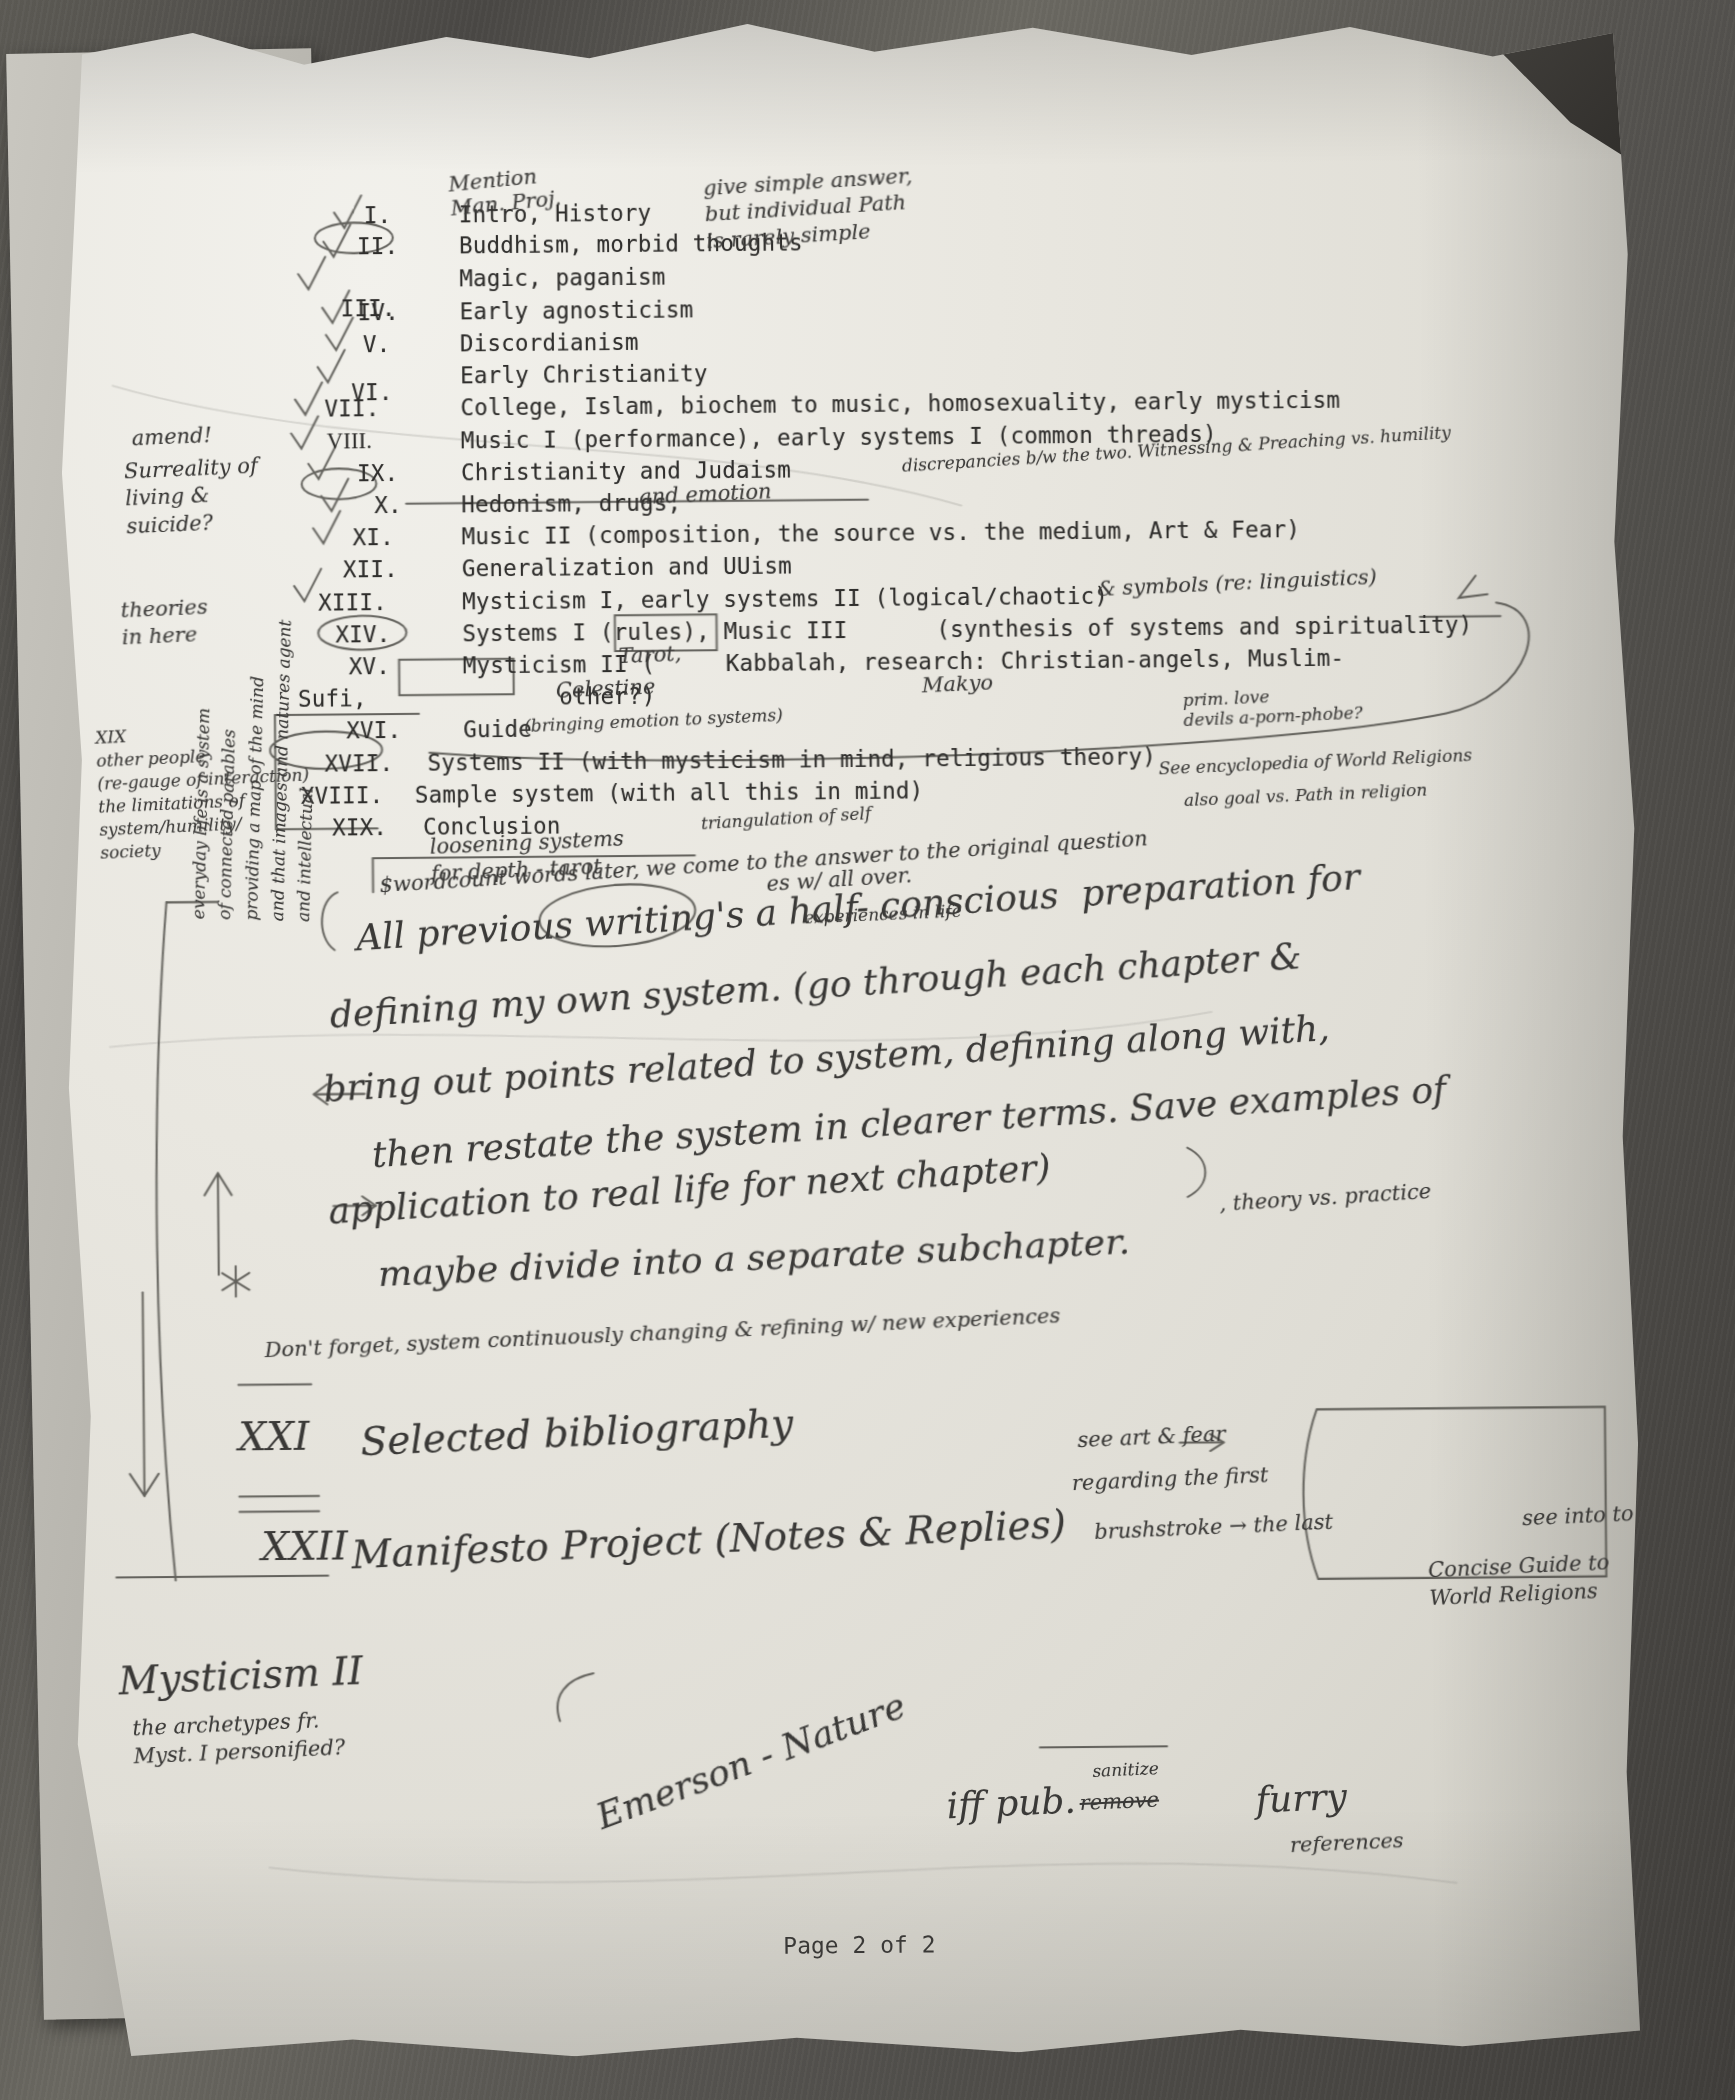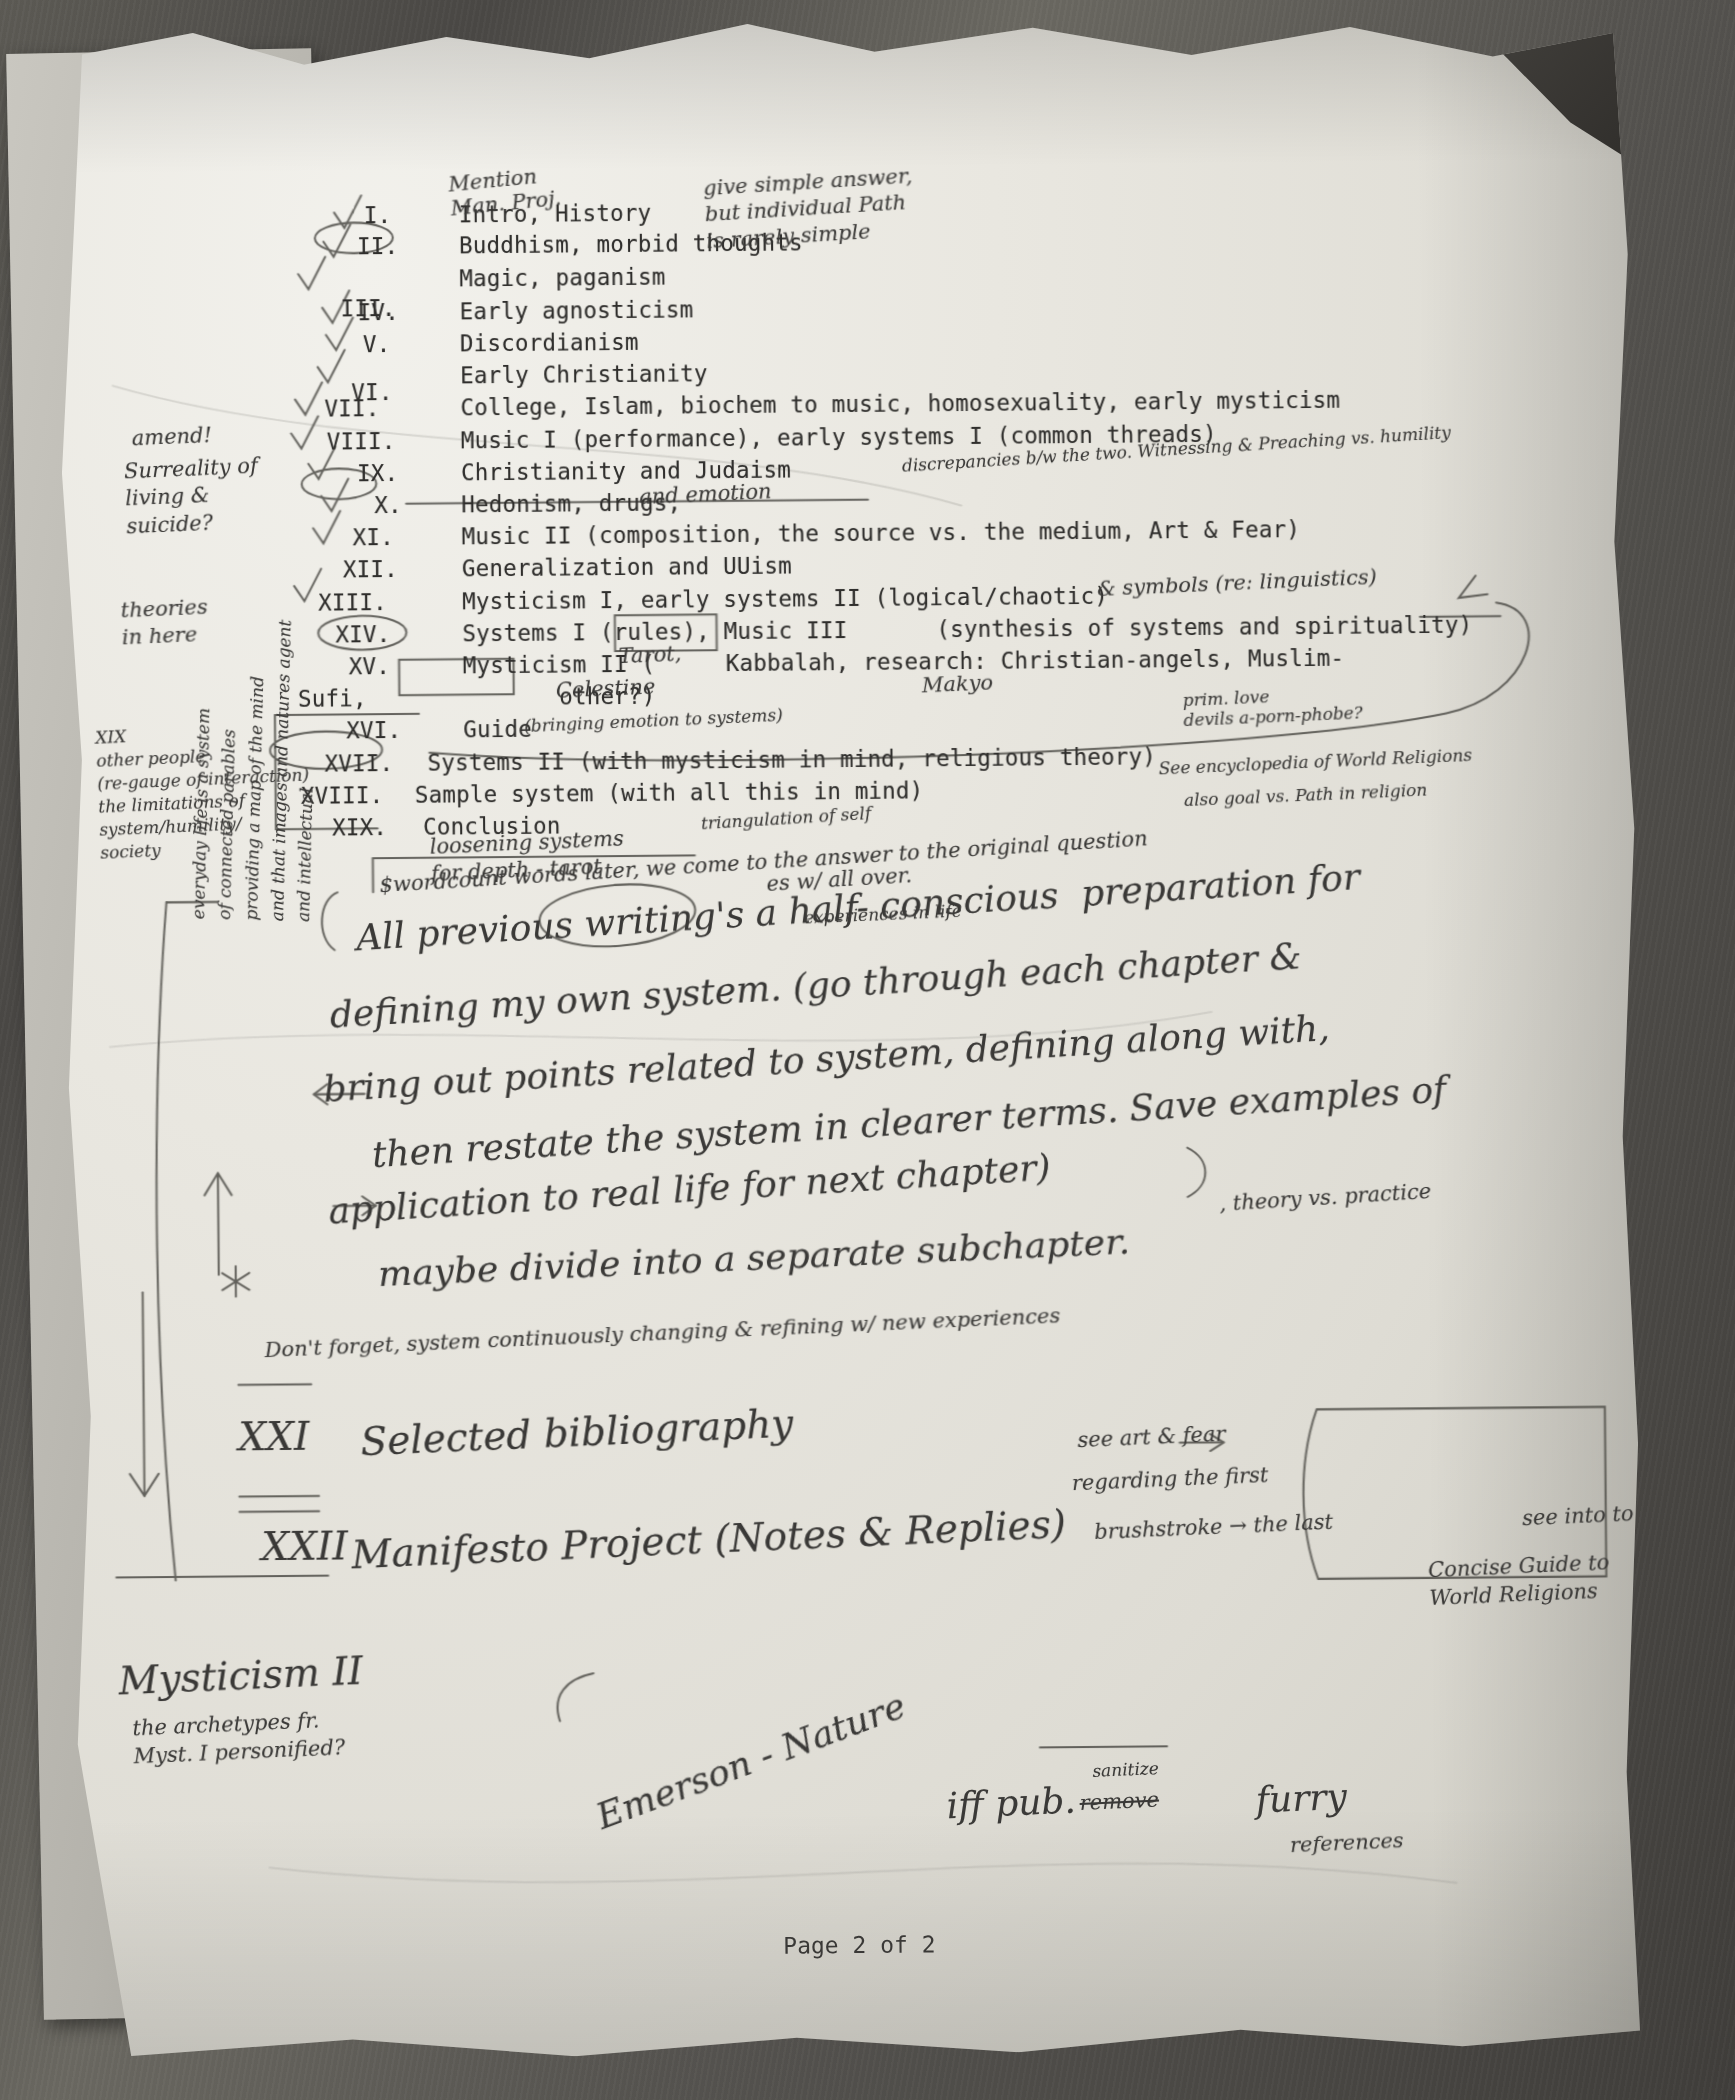--- a/index.html
+++ b/index.html
@@ -246,21 +246,21 @@
 
   <div class="typed" style="left:310px; top:312px;">V.</div>
   <div class="typed" style="left:407px; top:312px;">Discordianism</div>
 
   <div class="typed" style="left:298px; top:344px;margin-top:16px;">VI.</div>
   <div class="typed" style="left:407px; top:344px;">Early Christianity</div>
 
   <div class="typed" style="left:271px; top:376px;">VII.</div>
   <div class="typed" style="left:407px; top:376px;">College, Islam, biochem to music, homosexuality, early mysticism</div>
 
-  <div class="typed" style="left:273px; top:409px;">VIII.</div>
+  <div class="typed" style="left:273px; top:409px;font-family:Liberation Serif, serif;">VIII.</div>
   <div class="typed" style="left:407px; top:409px;">Music I (performance), early systems I (common threads)</div>
 
   <div class="typed" style="left:303px; top:441px;">IX.</div>
   <div class="typed" style="left:407px; top:441px;">Christianity and Judaism</div>
   <div class="hand sm rot-n3" style="left:848px; top:441px;">discrepancies b/w the two. Witnessing &amp; Preaching vs. humility</div>
 
   <div class="typed" style="left:320px; top:473px;">X.</div>
   <div class="typed" style="left:407px; top:473px;">Hedonism, drugs,</div>
   <div class="hand md rot-n2" style="left:585px; top:468px;">and emotion</div>
 

